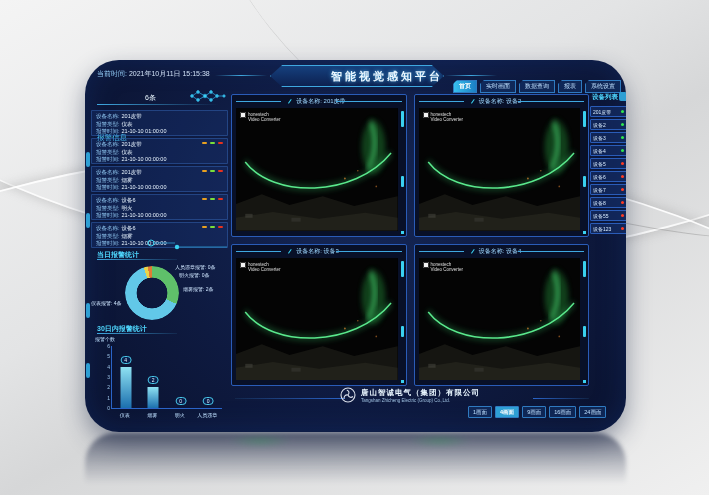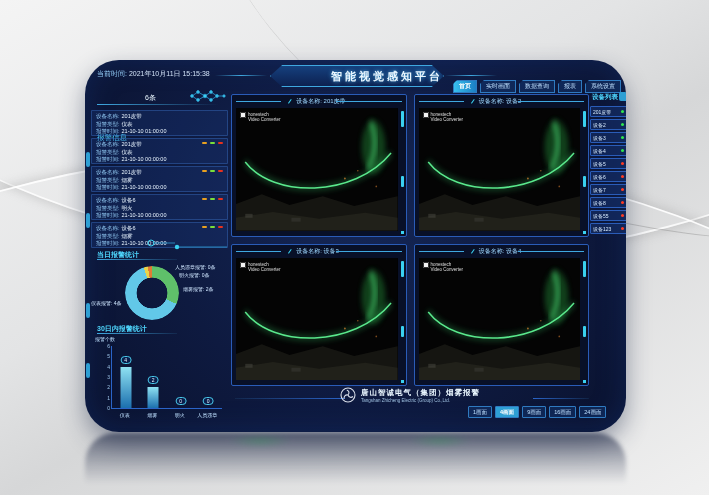--- a/index.html
+++ b/index.html
@@ -484,21 +484,21 @@
   <div class="company">
     <svg width="16" height="16" viewBox="0 0 16 16">
       <g stroke="#d8dde8" fill="none" stroke-width="1.1">
         <circle cx="8" cy="8" r="7"></circle>
         <path d="M8 8 C 9.8 5.8, 9 3.6, 6.8 2.9"></path>
         <path d="M8 8 C 9.8 5.8, 9 3.6, 6.8 2.9" transform="rotate(120 8 8)"></path>
         <path d="M8 8 C 9.8 5.8, 9 3.6, 6.8 2.9" transform="rotate(240 8 8)"></path>
       </g>
     </svg>
     <div>
-      <div class="cn">唐山智诚电气（集团）烟雾报警</div>
+      <div class="cn">唐山智诚电气（集团）有限公司</div>
       <div class="en">Tangshan Zhicheng Electric (Group) Co.,Ltd.</div>
     </div>
   </div>
   <div class="layout-buttons">
       <div class="layout-btn">1画面</div>
       <div class="layout-btn active">4画面</div>
       <div class="layout-btn">9画面</div>
       <div class="layout-btn">16画面</div>
       <div class="layout-btn">24画面</div>
     </div>

